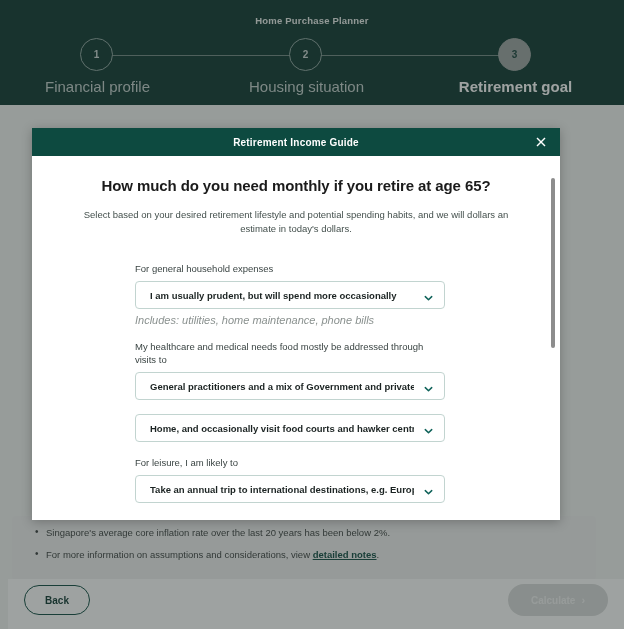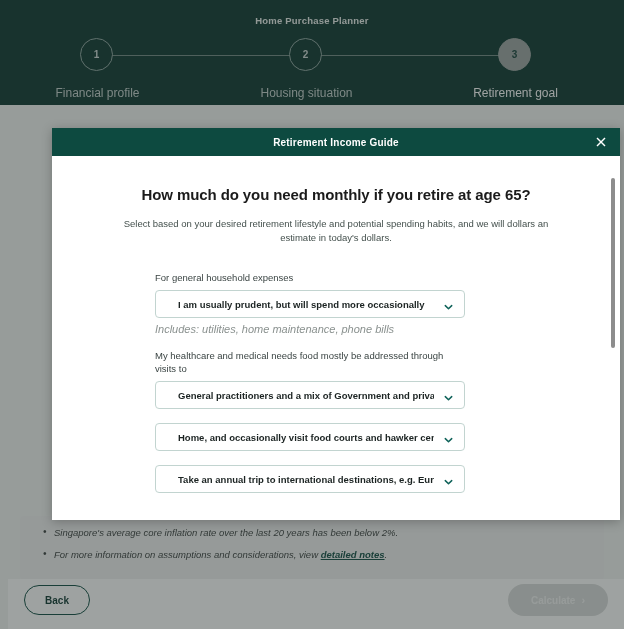--- a/index.html
+++ b/index.html
@@ -70,54 +70,53 @@
     background: #0b352e;
     color: #cdd8d5;
   }
   .step.current .bubble {
     background: #9ba3a1;
     border: 1px solid #9ba3a1;
     color: #17413a;
   }
   .step .caption {
     position: absolute;
-    top: 48px;
+    top: 40px;
     left: 50%;
     transform: translateX(-50%);
     white-space: nowrap;
-    font-size: 12px;
+    font-size: 15px;
     color: #c3cfcc;
   }
   .step.current .caption {
     color: #ffffff;
-    font-weight: normal;
+    font-weight: bold;
   }
   .step.s1 { left: 97px; }
   .step.s2 { left: 306px; }
   .step.s3 { left: 515px; }
 
   
   .page-body {
     position: absolute;
     left: 0; top: 105px;
     width: 624px;
     height: 524px;
     background: #f3f4f3;
   }
   .notes-card {
     position: absolute;
-    left: 20px;
+    left: 12px;
     top: 411px;
     width: 584px;
     height: 64px;
     background: #f0f1f0;
     border-radius: 4px;
     box-sizing: border-box;
     padding: 10px 16px 0 16px;
-    font-style: italic;
   }
   .notes-card ul {
     margin: 0;
     padding: 0 0 0 18px;
     list-style: none;
   }
   .notes-card li {
     position: relative;
     font-size: 9.5px;
     color: #3a3f3e;
@@ -188,23 +187,23 @@
     position: absolute;
     left: 0; top: 0;
     width: 624px;
     height: 629px;
     background: rgba(40, 48, 46, 0.45);
   }
 
   
   .modal {
     position: absolute;
-    left: 52px;
+    left: 32px;
     top: 128px;
-    width: 568px;
+    width: 528px;
     height: 392px;
     background: #ffffff;
     box-shadow: 0 2px 10px rgba(0,0,0,0.25);
     overflow: hidden;
   }
   .modal-header {
     position: relative;
     height: 28px;
     background: #0d4a40;
     display: flex;
@@ -240,21 +239,21 @@
     height: 364px;
     overflow: hidden;
     box-sizing: border-box;
     padding-top: 14px;
   }
   .modal-h1 {
     text-align: center;
     font-size: 15px;
     font-weight: bold;
     color: #1b1b1b;
-    margin: 16px 0 14px 0;
+    margin: 7px 0 14px 0;
     letter-spacing: -0.1px;
   }
   .modal-sub {
     text-align: center;
     font-size: 9.5px;
     color: #44504d;
     line-height: 14px;
     margin: 0 auto 26px auto;
     width: 430px;
   }
@@ -275,21 +274,21 @@
   .select-box {
     position: relative;
     width: 310px;
     height: 28px;
     border: 1px solid #c2d4d0;
     border-radius: 4px;
     background: #ffffff;
     box-sizing: border-box;
     display: flex;
     align-items: center;
-    padding: 0 30px 0 22px;
+    padding: 0 30px 0 14px;
     cursor: pointer;
   }
   .select-value {
     font-size: 9.5px;
     font-weight: bold;
     color: #1b2322;
     white-space: nowrap;
     overflow: hidden;
     text-overflow: clip;
   }
@@ -423,20 +422,21 @@
           <span class="select-value">Home, and occasionally visit food courts and hawker centres</span>
           <span class="select-caret">
             <svg width="11" height="11" viewBox="0 0 12 12" aria-hidden="true">
               <polyline points="2.5,4.5 6,8 9.5,4.5" fill="none" stroke="#10635a" stroke-width="1.6" stroke-linecap="round" stroke-linejoin="round"></polyline>
             </svg>
           </span>
         </div>
       </div>
 
       <div class="field">
+        <div class="field-label">For leisure, I am likely to</div>
         <div class="select-box">
           <span class="select-value">Take an annual trip to international destinations, e.g. Europ...</span>
           <span class="select-caret">
             <svg width="11" height="11" viewBox="0 0 12 12" aria-hidden="true">
               <polyline points="2.5,4.5 6,8 9.5,4.5" fill="none" stroke="#10635a" stroke-width="1.6" stroke-linecap="round" stroke-linejoin="round"></polyline>
             </svg>
           </span>
         </div>
       </div>
 

